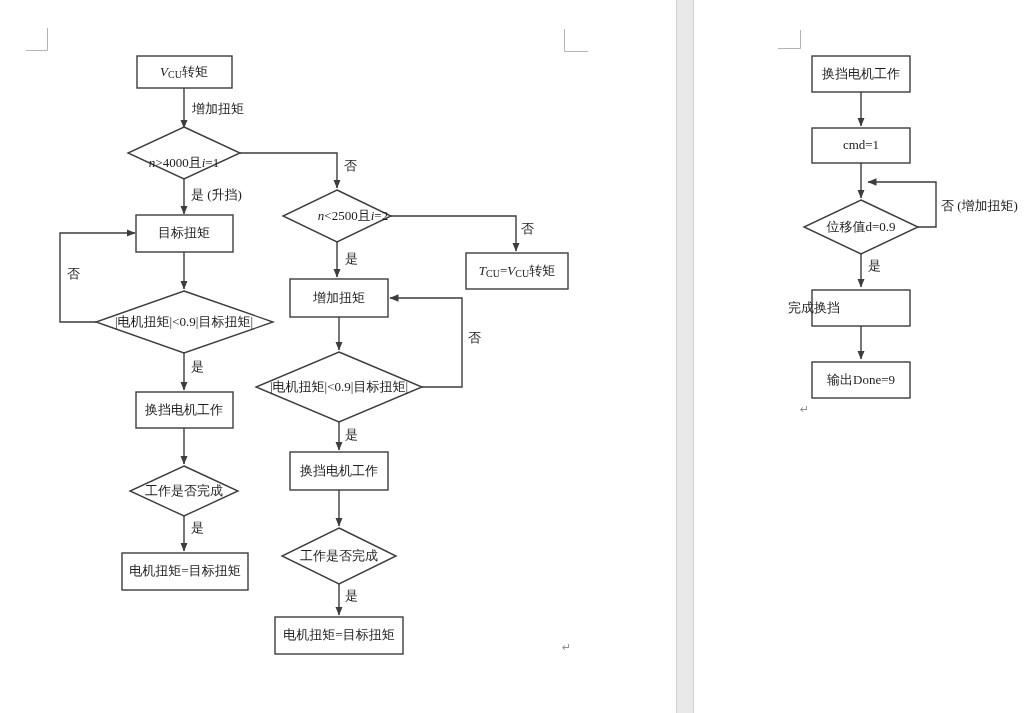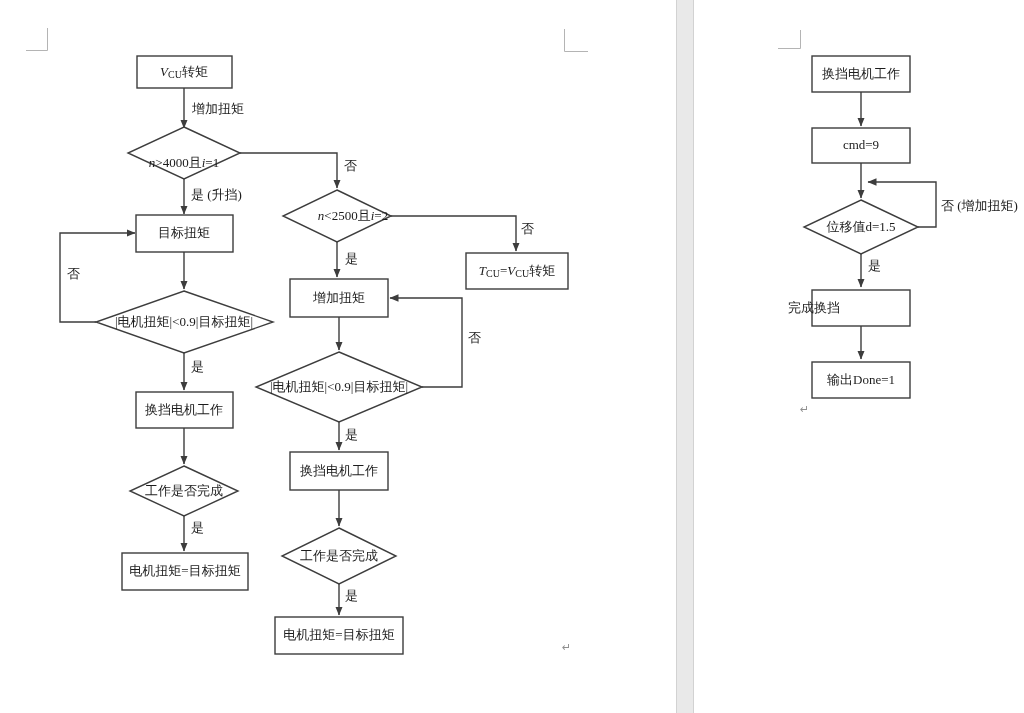--- a/index.html
+++ b/index.html
@@ -120,21 +120,21 @@
   <div class="lbl c" style="left:339px;top:387px">|电机扭矩|&lt;0.9|目标扭矩|</div>
   <div class="lbl" style="left:468px;top:330px">否</div>
   <div class="lbl" style="left:345px;top:427px">是</div>
   <div class="lbl c" style="left:339px;top:471px">换挡电机工作</div>
   <div class="lbl c" style="left:339px;top:556px">工作是否完成</div>
   <div class="lbl" style="left:345px;top:588px">是</div>
   <div class="lbl c" style="left:339px;top:635px">电机扭矩=目标扭矩</div>
   <div class="pilcrow" style="left:562px;top:642px">↵</div>
 
   <div class="lbl c" style="left:861px;top:74px">换挡电机工作</div>
-  <div class="lbl c" style="left:861px;top:145px">cmd=9</div>
-  <div class="lbl c" style="left:861px;top:227px">位移值d=1.5</div>
+  <div class="lbl c" style="left:861px;top:145px">cmd=1</div>
+  <div class="lbl c" style="left:861px;top:227px">位移值d=0.9</div>
   <div class="lbl" style="left:941px;top:198px">否 (增加扭矩)</div>
   <div class="lbl" style="left:868px;top:258px">是</div>
   <div class="lbl c" style="left:814px;top:308px">完成换挡</div>
-  <div class="lbl c" style="left:861px;top:380px">输出Done=1</div>
+  <div class="lbl c" style="left:861px;top:380px">输出Done=9</div>
   <div class="pilcrow" style="left:800px;top:404px">↵</div>
 
 </div>
 
 </body></html>

